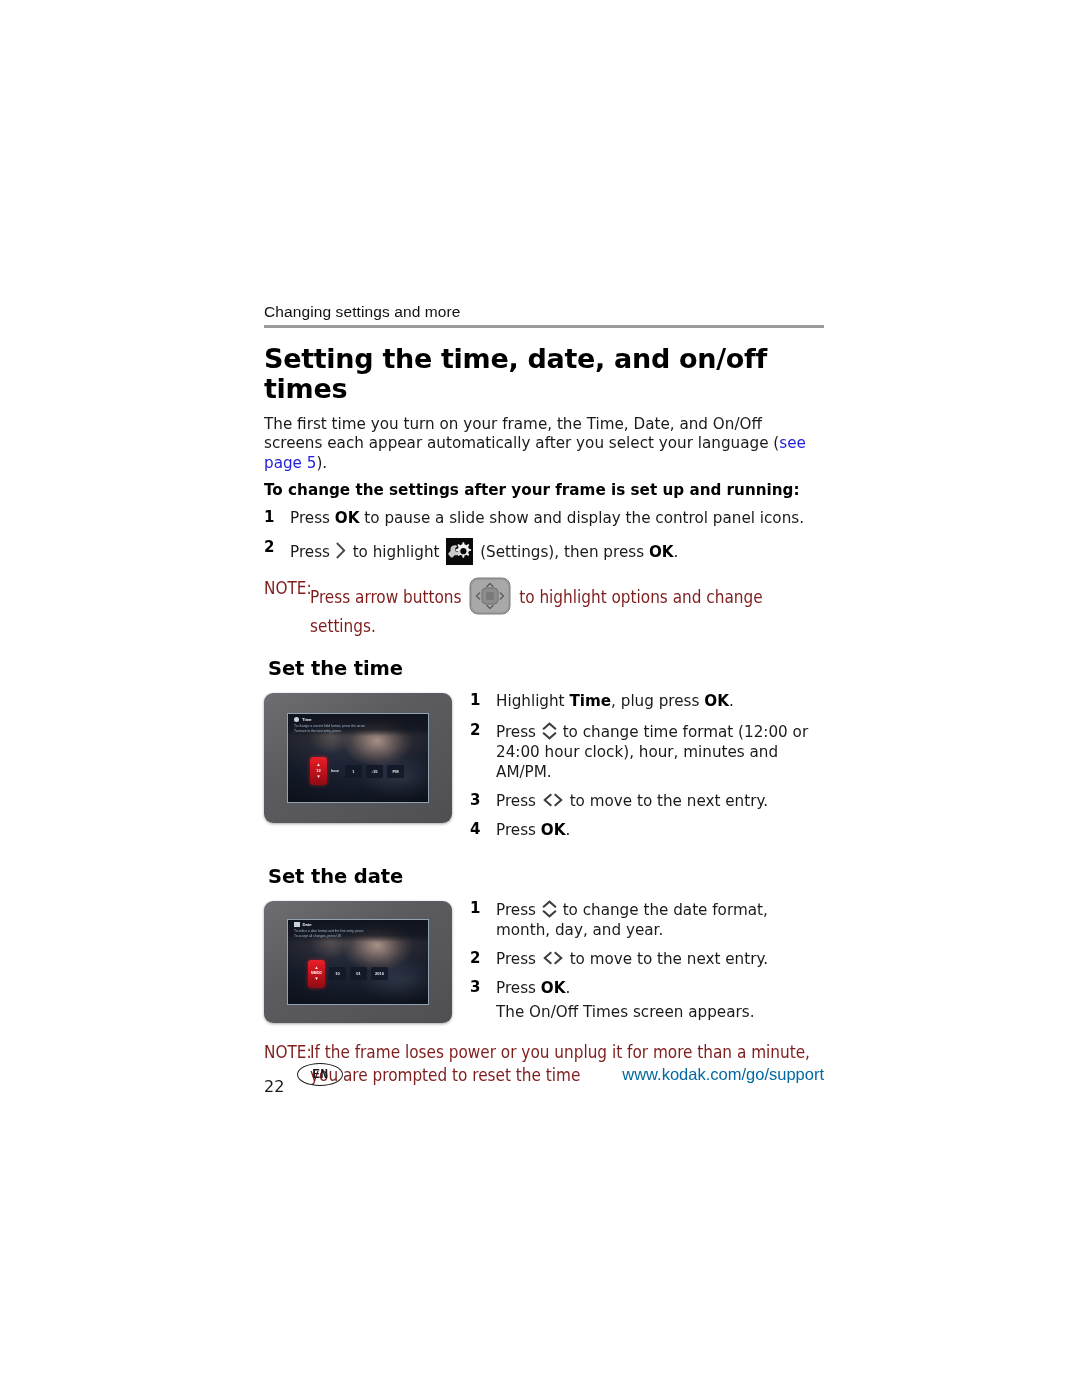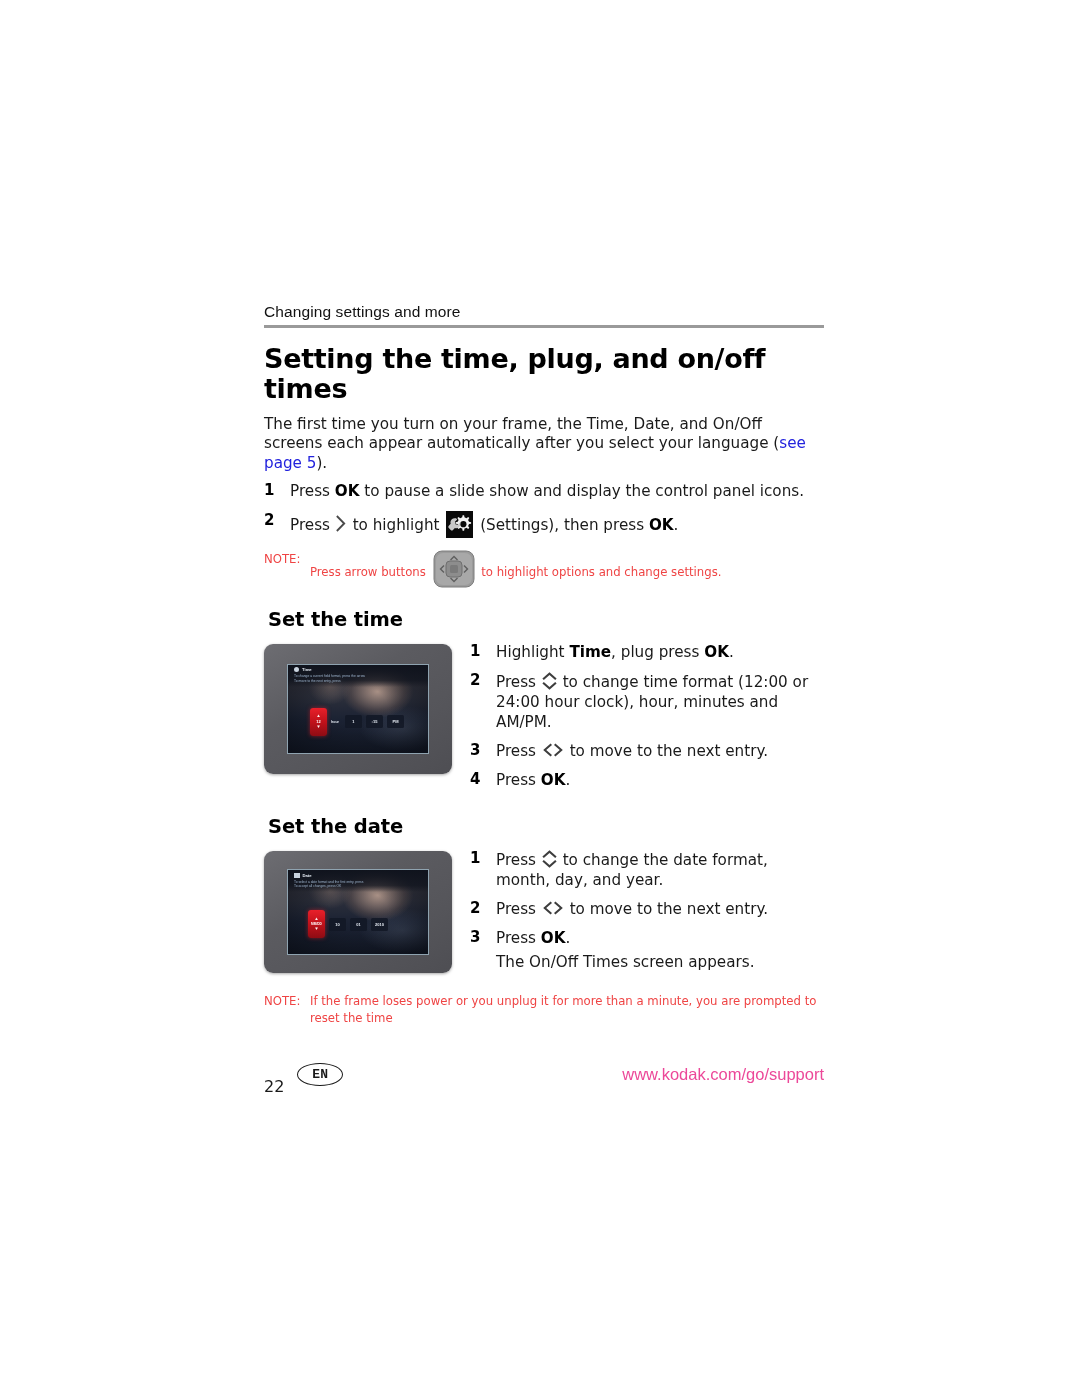--- a/index.html
+++ b/index.html
@@ -111,23 +111,23 @@
   .b { font-weight: bold; color: #000; margin-top: 28px; }
 
   .sub-line {
     display: block;
     margin-top: 4px;
   }
 
   
   .note {
     font-family: "DejaVu Sans Condensed", "DejaVu Sans", sans-serif;
-    font-size: 13px;
+    font-size: 17px;
     line-height: 1.33;
-    color: #ef4444;
+    color: #7f1d1d;
     position: relative;
     padding-left: 46px;
     margin: 12px 0 0 0;
   }
   .note .note-label {
     position: absolute;
     left: 0;
     top: 0;
   }
   .note-indent {
@@ -358,39 +358,40 @@
     font-family: Liberation Mono, monospace;
     font-size: 13px;
     font-weight: bold;
     letter-spacing: 0.3px;
     color: #1a1a1a;
   }
   .footer-url {
     margin-left: auto;
     font-family: "Liberation Sans", sans-serif;
     font-size: 16.5px;
-    color: #ec4899;
+    color: #0369a1;
   }
 </style>
 </head>
 <body>
 
 <div class="page">
 
   <div class="content">
 
     <div class="running-header">Changing settings and more</div>
     <div class="header-rule"></div>
 
-    <h1 class="title">Setting the time, plug, and on/off times</h1>
+    <h1 class="title">Setting the time, date, and on/off times</h1>
 
     <p class="intro">
       <span>The first time you turn on your frame, the Time, Date, and On/Off screens each appear automatically after you select your language (</span><a class="link"><span>see page</span> <span>5</span></a><span>).</span>
     </p>
 
+    <p class="lead-bold">To change the settings after your frame is set up and running:</p>
 
     <ol class="steps">
       <li>
         <span class="num">1</span><span>Press </span><span class="b">OK</span><span> to pause a slide show and display the control panel icons.</span>
       </li>
       <li>
         <span class="num">2</span><span>Press </span><span class="icon-inline chev-right"><svg viewBox="0 0 13 19" width="13" height="19">
               <path d="M2.5 1.2 L10.5 9.5 L2.5 17.8 L1.2 16.3 L7.8 9.5 L1.2 2.7 Z" fill="#4a4a4a"></path>
             </svg></span><span> to highlight </span><span class="settings-icon"><svg viewBox="0 0 27 27" width="27" height="27">
               <g>

